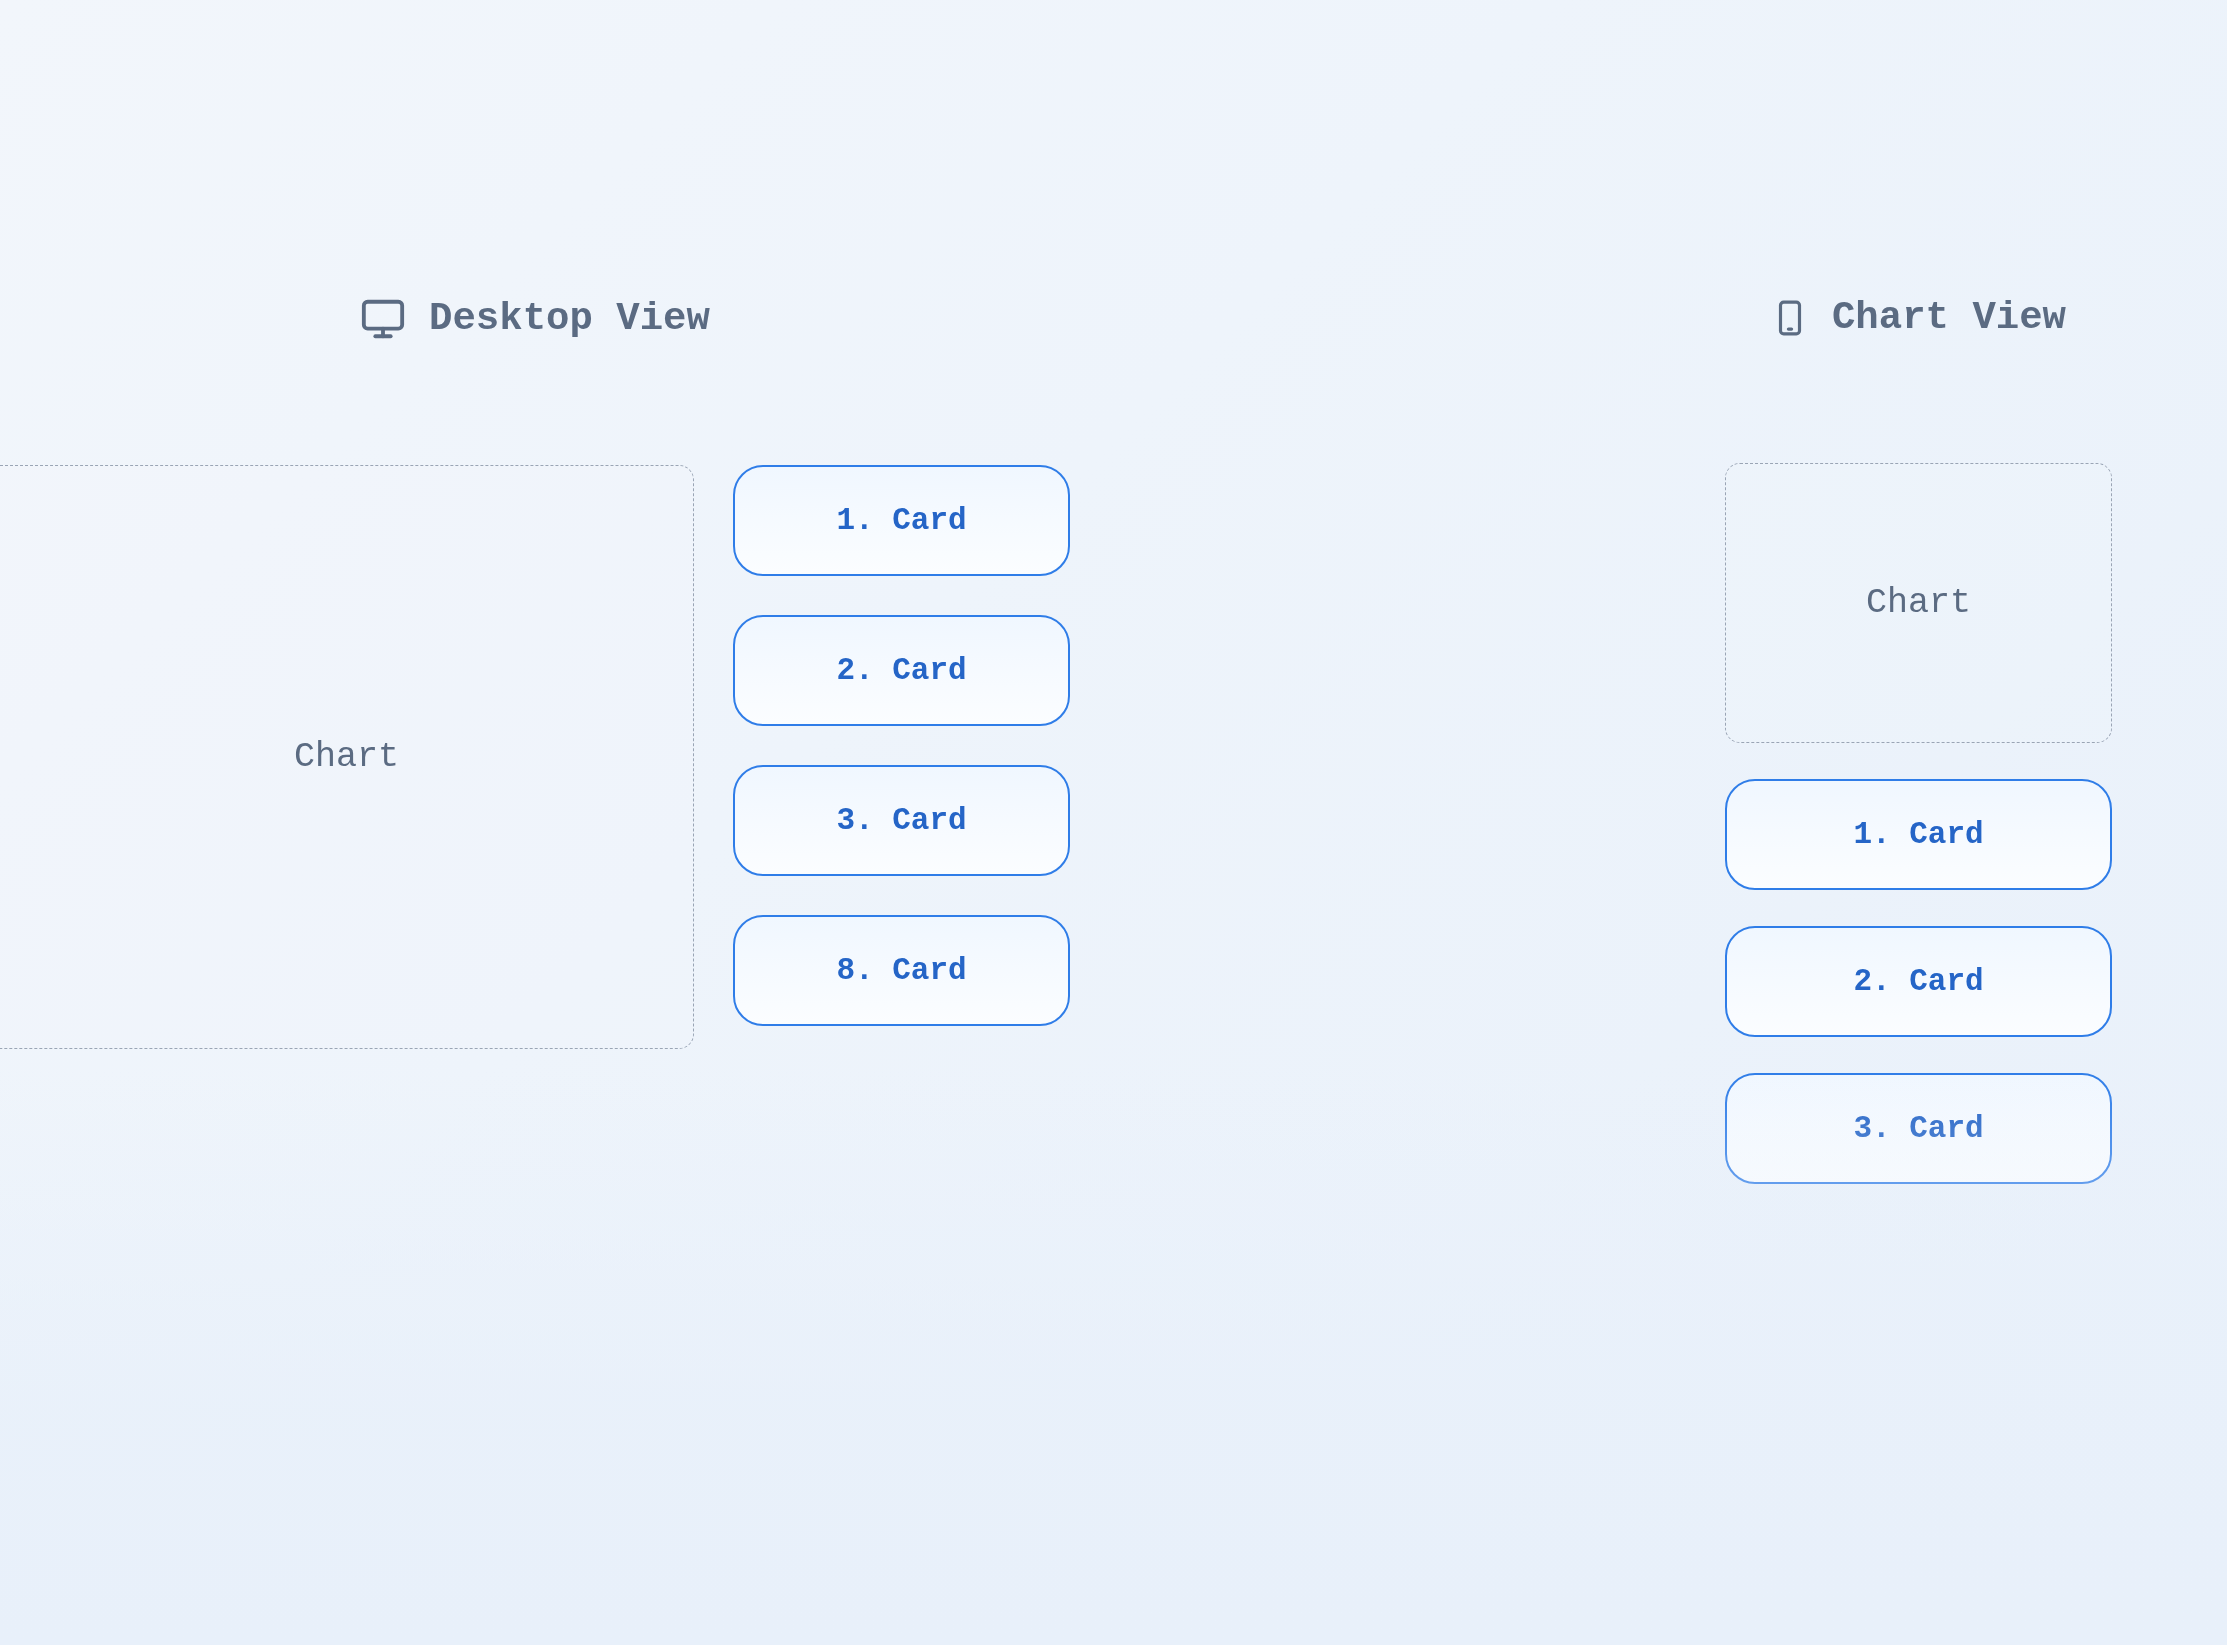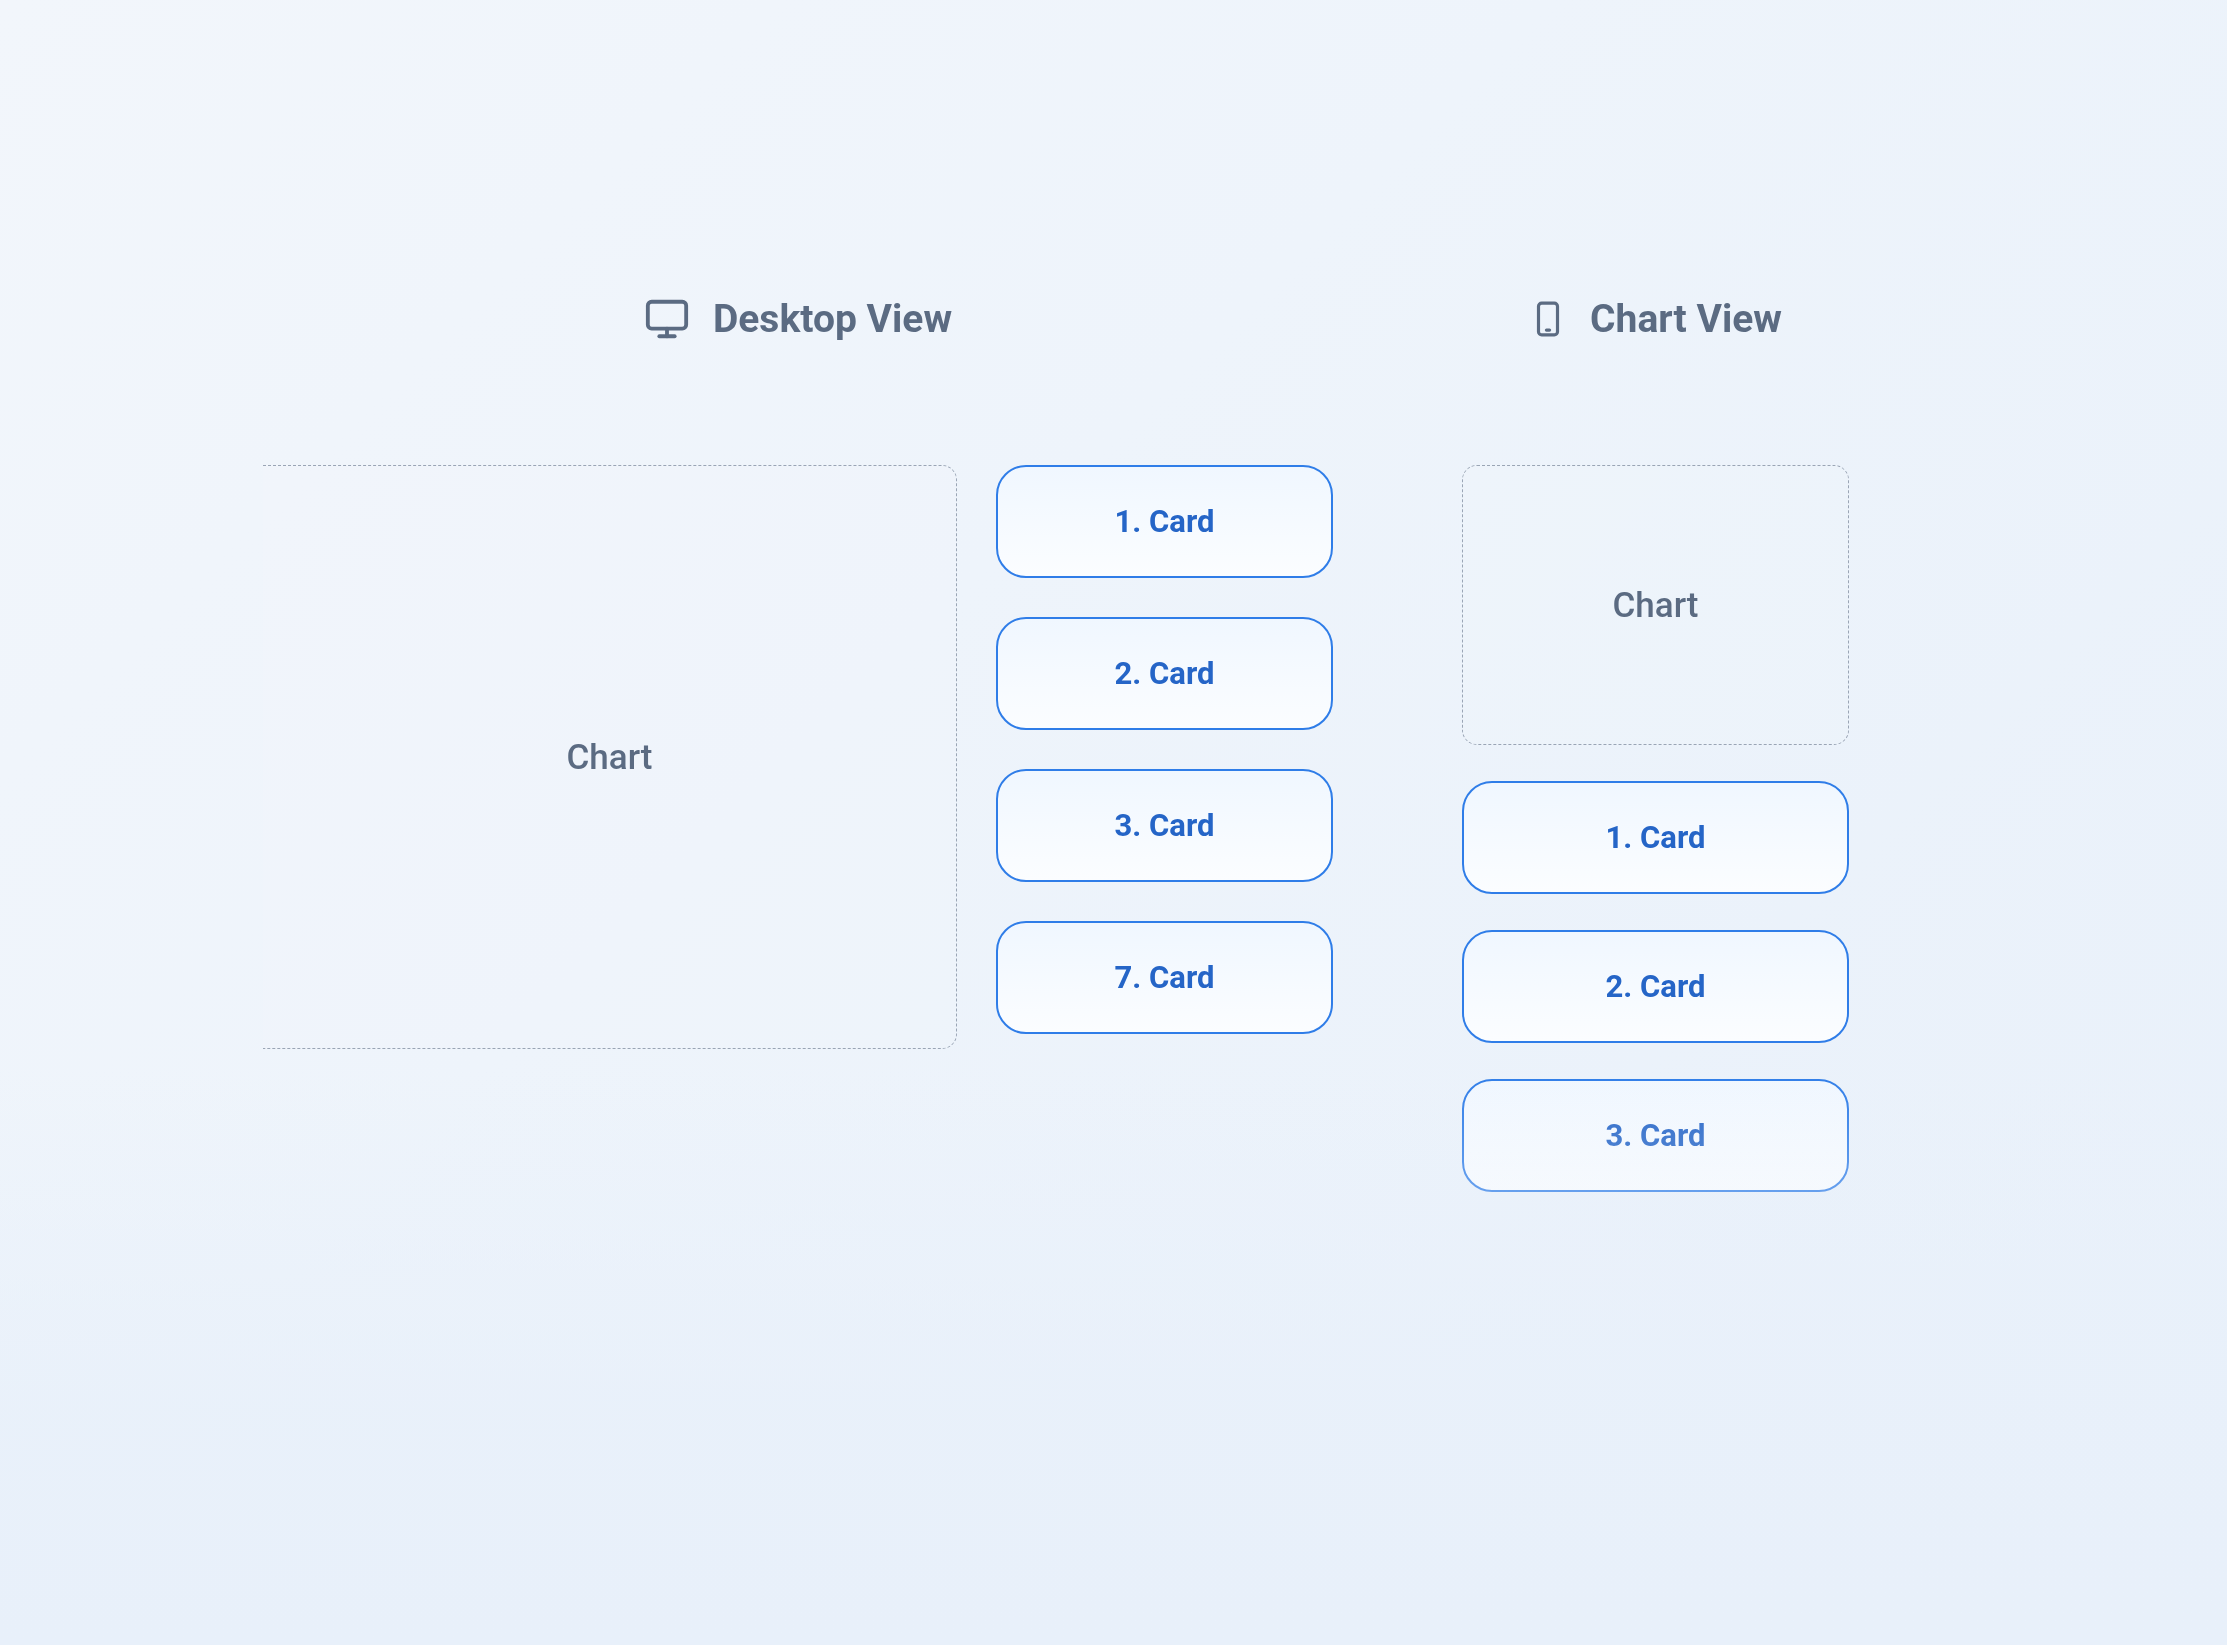--- a/index.html
+++ b/index.html
@@ -15,22 +15,23 @@
       width: 2227px;
       height: 1646px;
       overflow: hidden;
       position: relative;
     }
     
     .container {
       display: flex;
       padding: 296px 115px 0 0;
       gap: 96px;
-      justify-content: center;
+      justify-content: space-between;
       align-items: flex-start;
+      font-family: Liberation Mono, monospace;
     }
     
     .view-section {
       display: flex;
       flex-direction: column;
     }
     
     .view-header {
       display: flex;
       align-items: center;
@@ -151,21 +152,21 @@
     </div>
 
     <div class="desktop-layout">
       <div class="chart-placeholder-desktop">
         <span>Chart</span>
       </div>
       <div class="card-list">
         <div class="card">1. Card</div>
         <div class="card">2. Card</div>
         <div class="card">3. Card</div>
-        <div class="card">7. Card</div>
+        <div class="card">8. Card</div>
       </div>
     </div>
   </div>
 
   <div class="view-section mobile-section">
     <div class="view-header">
       <span class="icon">
         <svg width="38" height="38" viewBox="0 0 24 24" fill="none" stroke="#5b6b82" stroke-width="2" stroke-linecap="round" stroke-linejoin="round">
           <rect x="6" y="2" width="12" height="20" rx="2" ry="2"></rect>
           <line x1="11" y1="19" x2="13" y2="19"></line>

